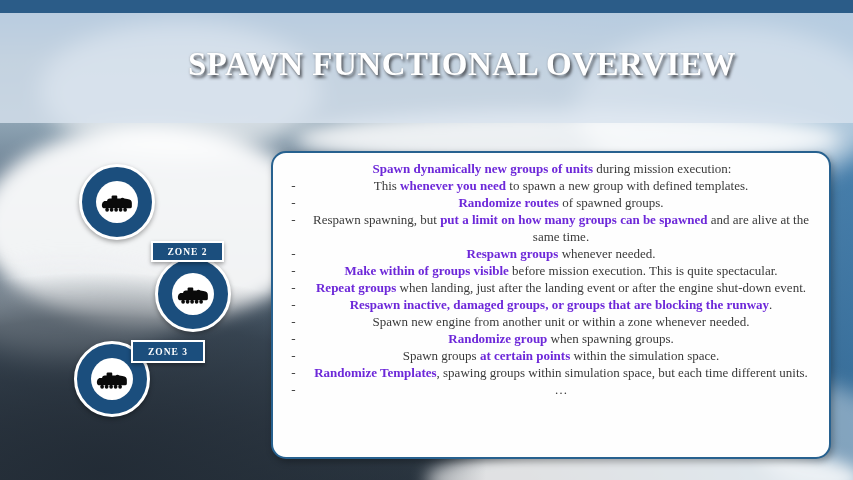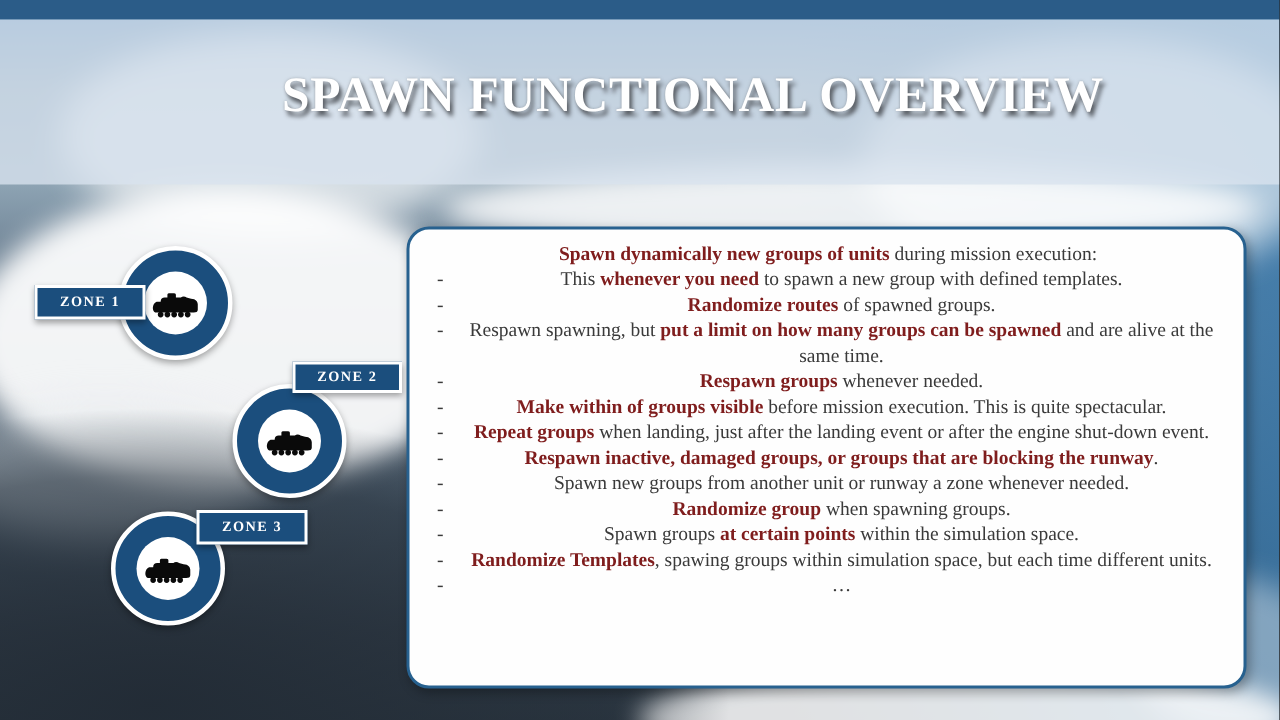--- a/index.html
+++ b/index.html
@@ -44,36 +44,36 @@
   }
   .zone-inner svg{width:36px;height:24px;display:block;}
   .zone-label{
     background:#1b4e7d;border:2px solid #ffffff;
     color:#ffffff;font-size:9.5px;font-weight:bold;letter-spacing:1px;
     display:flex;align-items:center;justify-content:center;
     box-shadow:0 2px 4px rgba(0,0,0,0.35);
     z-index:5;
   }
   .z1c{left:79px;top:164px;} .z1l{left:23px;top:190px;width:70px;height:19px;}
-  .z2c{left:155px;top:256px;} .z2l{left:151px;top:241px;width:69px;height:17px;margin-left:44px;}
+  .z2c{left:155px;top:256px;} .z2l{left:151px;top:241px;width:69px;height:17px;}
   .z3c{left:74px;top:341px;}  .z3l{left:131px;top:340px;width:70px;height:19px;}
   
   .panel{
     left:271px;top:151px;width:560px;height:308px;box-sizing:border-box;
     background:#fefefe;border:2px solid #27618f;border-radius:15px;
     box-shadow:2px 3px 7px rgba(0,0,0,0.3);
     padding:7px 9px 6px 9px;
     font-size:13px;line-height:17px;color:#3a3a3a;
     z-index:4;
   }
   .intro{padding-left:2px;}
   .bullet{display:flex;}
   .dash{flex:0 0 17px;padding-left:3px;}
   .btext{flex:1;}
-  .b{font-weight:bold;color:#7f1d1d;}
+  .b{font-weight:bold;color:#6d28d9;}
 </style>
 </head>
 <body>
 
 <div class="slide">
 
   <div class="layer sky-right"></div>
   <div class="layer cloud cloud-band-left"></div>
   <div class="layer cloud cloud-band-right"></div>
   <div class="layer cloud cloud-left-big"></div>
@@ -93,23 +93,20 @@
         <g fill="#0a0a0a">
           <path d="M5,20 C2.5,19 2.5,13.5 6,12 L9,12 C9,10 10.2,9 12,9 L14,9 L14,6.8 C14,6 14.8,5.7 15.8,5.7 L19,5.7 C20,5.7 20.3,6.4 20.3,7 L20.3,9 L24,9 C25,8 27,8 28.2,9 L31.5,9.8 C35.2,10 36.5,12 36.5,14 L36.5,18 C36.5,19.6 35.3,20 33.5,20 Z"></path>
           <circle cx="9" cy="21.6" r="2.1"></circle>
           <circle cx="14" cy="21.6" r="2.1"></circle>
           <circle cx="19" cy="21.6" r="2.1"></circle>
           <circle cx="24" cy="21.6" r="2.1"></circle>
           <circle cx="29" cy="21.6" r="2.1"></circle>
         </g>
       </svg>
     </div>
-  </div>
-  <div class="layer zone-label z1l">
-    <span>ZONE 1</span>
   </div>
 
   <div class="layer zone-circle z2c">
     <div class="zone-inner">
       <svg viewBox="0 0 40 26" xmlns="http://www.w3.org/2000/svg" aria-hidden="true">
         <g fill="#0a0a0a">
           <path d="M5,20 C2.5,19 2.5,13.5 6,12 L9,12 C9,10 10.2,9 12,9 L14,9 L14,6.8 C14,6 14.8,5.7 15.8,5.7 L19,5.7 C20,5.7 20.3,6.4 20.3,7 L20.3,9 L24,9 C25,8 27,8 28.2,9 L31.5,9.8 C35.2,10 36.5,12 36.5,14 L36.5,18 C36.5,19.6 35.3,20 33.5,20 Z"></path>
           <circle cx="9" cy="21.6" r="2.1"></circle>
           <circle cx="14" cy="21.6" r="2.1"></circle>
           <circle cx="19" cy="21.6" r="2.1"></circle>
@@ -167,21 +164,21 @@
         <div class="bullet">
           <span class="dash">-</span>
           <span class="btext"><span class="b">Repeat groups</span><span> when landing, just after the landing event or after the engine shut-down event.</span></span>
         </div>
         <div class="bullet">
           <span class="dash">-</span>
           <span class="btext"><span class="b">Respawn inactive, damaged groups, or groups that are blocking the runway</span><span>.</span></span>
         </div>
         <div class="bullet">
           <span class="dash">-</span>
-          <span class="btext"><span>Spawn new groups from another unit or runway a zone whenever needed.</span></span>
+          <span class="btext"><span>Spawn new engine from another unit or within a zone whenever needed.</span></span>
         </div>
         <div class="bullet">
           <span class="dash">-</span>
           <span class="btext"><span class="b">Randomize group</span><span> when spawning groups.</span></span>
         </div>
         <div class="bullet">
           <span class="dash">-</span>
           <span class="btext"><span>Spawn groups </span><span class="b">at certain points</span><span> within the simulation space.</span></span>
         </div>
         <div class="bullet">

